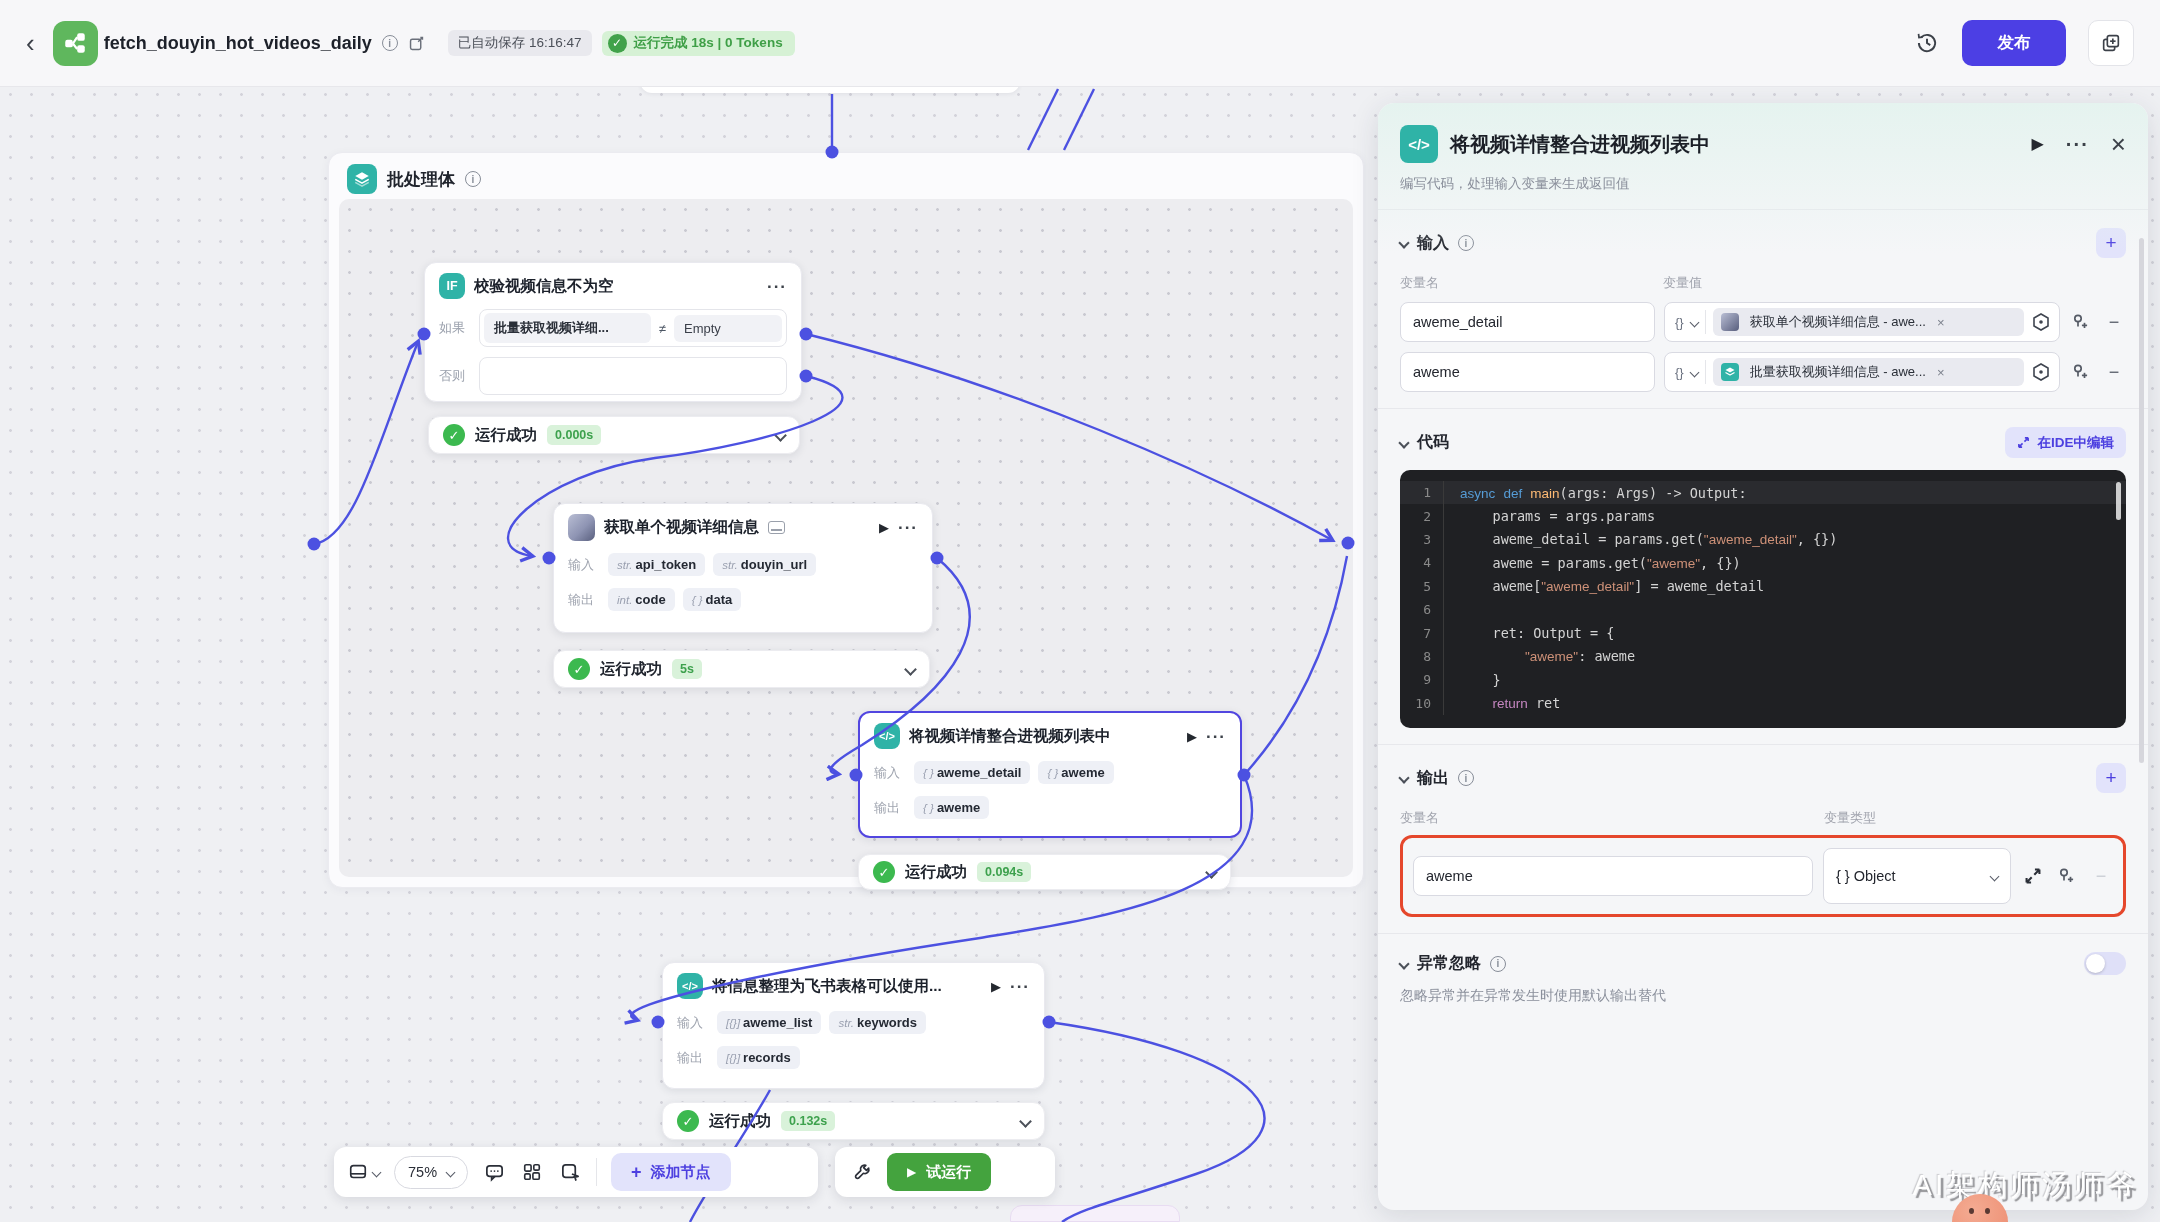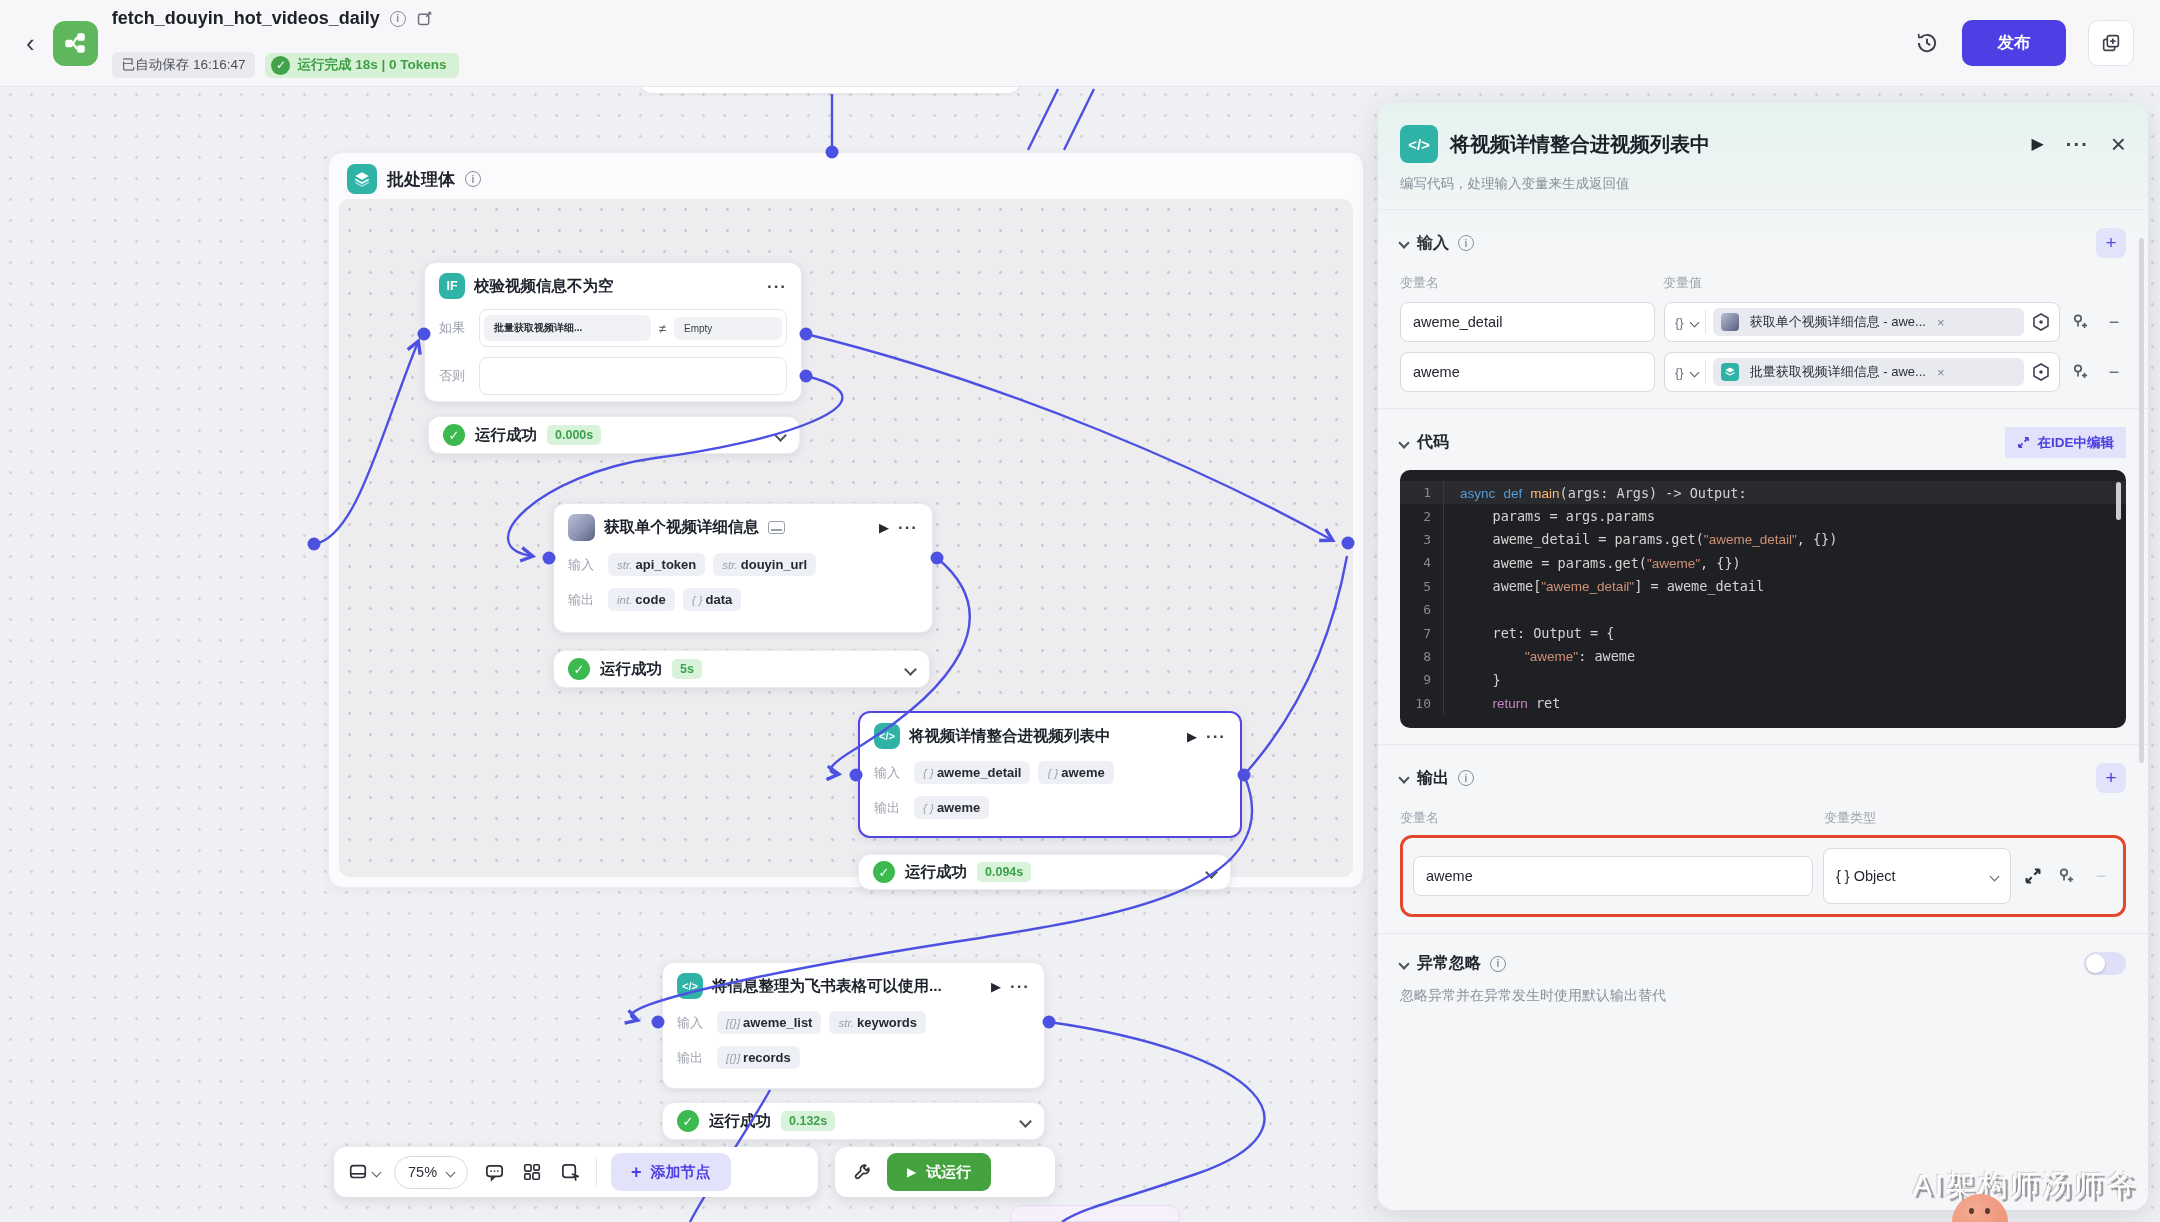--- a/index.html
+++ b/index.html
@@ -5,21 +5,21 @@
   html,body{margin:0;padding:0;background:#dfe0e4;}
   *{box-sizing:border-box;font-family:"Liberation Sans","DejaVu Sans",sans-serif;}
   .stage{position:relative;width:2160px;height:1222px;overflow:hidden;background:#eff0f3;
          background-image:radial-gradient(#d3d3da 1.3px,transparent 1.5px);background-size:21px 21px;}
 
   
   .topbar{position:absolute;left:0;top:0;width:2160px;height:87px;background:#f7f7f9;border-bottom:1px solid #e7e7eb;
           display:flex;align-items:center;padding:0 26px;z-index:60;}
   .back{font-size:26px;color:#3c4149;margin-right:18px;cursor:pointer;line-height:1;}
   .appicon{width:45px;height:45px;border-radius:12px;background:#5fb75d;display:flex;align-items:center;justify-content:center;flex:none;}
-  .titlecol{margin-left:14px;display:flex;flex-direction:column;gap:23px;}
+  .titlecol{margin-left:6px;display:flex;flex-direction:row;gap:23px;}
   .titlerow{display:flex;align-items:center;gap:10px;}
   .wf-title{font-size:18px;font-weight:bold;color:#1d212a;}
   .i-ic{width:16px;height:16px;border:1.4px solid #878d98;border-radius:50%;color:#878d98;font-size:10px;display:inline-flex;
         align-items:center;justify-content:center;font-weight:bold;flex:none;}
   .badgerow{display:flex;align-items:center;gap:10px;}
   .badge-gray{background:#e9e9ee;border-radius:6px;color:#4c5059;font-size:13.5px;padding:4px 10px;}
   .badge-green{background:#d6f1d5;border-radius:6px;color:#3f9f47;font-size:13.5px;font-weight:bold;padding:3px 12px 3px 6px;
                display:flex;align-items:center;gap:7px;}
   .chk{width:19px;height:19px;border-radius:50%;background:#41a24a;color:#fff;font-size:12px;display:inline-flex;
        align-items:center;justify-content:center;flex:none;}
@@ -51,21 +51,21 @@
   .dots3{font-size:17px;font-weight:bold;color:#3c4149;letter-spacing:1px;cursor:pointer;line-height:1;}
   .play{font-size:13px;color:#24282f;cursor:pointer;line-height:1;}
   .iorow{display:flex;align-items:center;gap:8px;margin-top:12px;}
   .iolabel{font-size:13px;color:#a0a5b0;width:32px;flex:none;}
   .pill{background:#eef0f6;border-radius:6px;padding:4px 9px;display:inline-flex;align-items:center;gap:3px;white-space:nowrap;}
   .pill .pre{font-size:11.5px;color:#9aa0b0;}
   .pill .nm{font-size:13px;color:#242933;font-weight:bold;}
   .condrow{display:flex;align-items:center;gap:10px;margin-top:10px;}
   .condlabel{font-size:13px;color:#9ba1ad;width:30px;flex:none;}
   .condbox{flex:1;height:38px;border:1px solid #e4e5ea;border-radius:8px;display:flex;align-items:center;gap:8px;padding:4px;background:#fff;}
-  .condpill{background:#f1f2f6;border-radius:6px;font-size:10px;font-weight:bold;color:#2a2f38;padding:6px 10px;flex:1;
+  .condpill{background:#f1f2f6;border-radius:6px;font-size:13px;font-weight:bold;color:#2a2f38;padding:6px 10px;flex:1;
             white-space:nowrap;overflow:hidden;}
   .condpill.small{flex:0 0 108px;font-weight:normal;color:#3a3f49;}
   .neq{font-size:13px;color:#4b5563;}
   .avatar{width:27px;height:27px;border-radius:7px;flex:none;background:linear-gradient(135deg,#b9bed4 0%,#8e94b3 55%,#585e7d 100%);}
   .mini-card-ic{width:17px;height:13px;border:1.6px solid #9aa0ab;border-radius:3px;flex:none;position:relative;}
   .mini-card-ic:after{content:"";position:absolute;left:2px;right:2px;bottom:2px;height:2px;background:#9aa0ab;}
 
   .runbadge{position:absolute;background:#fff;border:1px solid #ececf0;border-radius:12px;z-index:2;display:flex;align-items:center;
             gap:10px;padding:0 14px;box-shadow:0 2px 8px rgba(32,35,58,.10);}
   .runbadge .chk{width:22px;height:22px;font-size:13px;background:#3cb94f;}
@@ -111,21 +111,21 @@
   .vdiv{width:1px;height:24px;background:#e5e6ea;}
   .refpill{background:#e9eaf0;border-radius:6px;height:28px;display:flex;align-items:center;gap:11px;padding:0 8px;min-width:0;flex:1;}
   .refpill .rtxt{font-size:13px;color:#2a2f38;white-space:nowrap;overflow:hidden;text-overflow:ellipsis;}
   .refx{font-size:13px;color:#7c828d;cursor:pointer;}
   .mini-av{width:18px;height:18px;border-radius:4px;flex:none;background:linear-gradient(135deg,#b9bed4,#585e7d);}
   .mini-teal{width:18px;height:18px;border-radius:4px;flex:none;}
   .rowic{flex:none;cursor:pointer;display:flex;align-items:center;justify-content:center;width:24px;height:24px;}
   .minus{font-size:18px;color:#555b66;cursor:pointer;width:24px;text-align:center;flex:none;}
   .minus.dis{color:#c9cdd4;}
 
-  .btn-ide{margin-left:auto;height:31px;background:#e2e3fb;border:none;border-radius:1px;color:#4d40e0;font-size:13.5px;
+  .btn-ide{margin-left:auto;height:31px;background:#e2e3fb;border:none;border-radius:8px;color:#4d40e0;font-size:13.5px;
            font-weight:bold;display:flex;align-items:center;gap:7px;padding:0 12px;cursor:pointer;}
   .codeblock{position:relative;margin-top:12px;background:#1f2023;border-radius:10px;padding:11px 0;height:258px;overflow:hidden;}
   .code-row{display:flex;height:23.4px;align-items:center;}
   .code-row.cur{background:#2a2b2f;}
   .gut{width:44px;flex:none;text-align:right;padding-right:12px;color:#8a8a8a;font-size:13px;
        font-family:"DejaVu Sans Mono","Liberation Mono",monospace;border-right:1px solid #3a3a3a;align-self:stretch;
        display:flex;align-items:center;justify-content:flex-end;}
   .ctext{padding-left:16px;font-family:"DejaVu Sans Mono","Liberation Mono",monospace;font-size:13.5px;color:#d4d4d4;white-space:pre;}
   .ctext .k{color:#569cd6;} .ctext .r{color:#c586c0;} .ctext .s{color:#ce9178;} .ctext .f{color:#fdba74;}
   .code-thumb{position:absolute;right:5px;top:12px;width:5px;height:38px;background:rgba(235,235,235,.85);border-radius:3px;}

